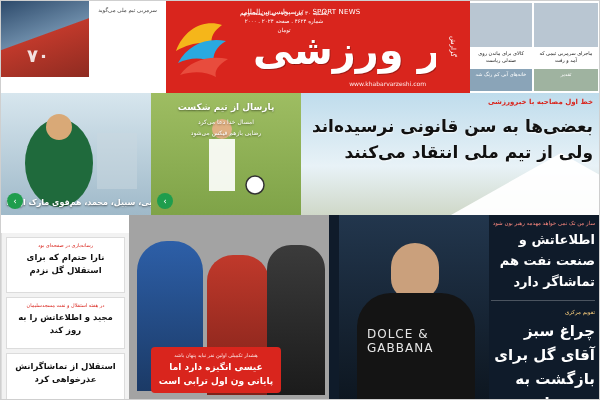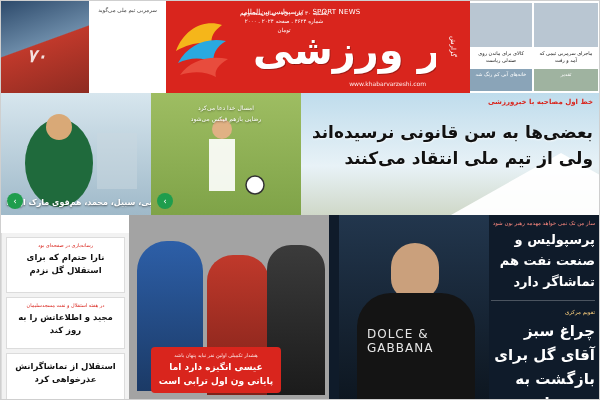--- a/index.html
+++ b/index.html
@@ -56,24 +56,23 @@
     position:absolute;left:72px;top:8px;width:92px;height:26px;
     font-size:5.5px;color:#ffffff;line-height:1.5;text-align:center;
   }
 
   
   .mast-left{
     position:absolute;left:0;top:0;width:165px;height:92px;
     background:#fff;
   }
   .promo-photo{
-    position:absolute;left:0;top:0;width:88px;height:92px;
+    position:absolute;left:0;top:0;width:88px;height:76px;
     background:linear-gradient(160deg,#2d4a6b 0%,#6c8ba8 45%,#c0392b 46%,#8e2b21 100%);
     overflow:hidden;
-    font-style:italic;
   }
   .promo-photo .player-num{
     position:absolute;left:26px;top:44px;color:#fff;font-size:18px;font-weight:bold;
     opacity:.85;
   }
   .promo-text{
     position:absolute;left:88px;top:0;width:77px;height:92px;
     padding:6px 5px;box-sizing:border-box;
     font-size:8px;line-height:1.45;text-align:center;color:#111;font-weight:bold;
   }
@@ -98,21 +97,21 @@
     position:absolute;left:300px;top:0;width:300px;height:122px;
     background:linear-gradient(180deg,#bfdcec 0%,#e8f2f7 60%,#cfd8c8 100%);
     overflow:hidden;
   }
   .mountain{
     position:absolute;left:150px;bottom:0;width:0;height:0;
     border-left:110px solid transparent;border-right:110px solid transparent;
     border-bottom:62px solid #ffffff;opacity:.95;
   }
   .hero-headline{
-    position:absolute;right:8px;top:26px;width:286px;
+    position:absolute;right:8px;top:20px;width:286px;
     text-align:right;direction:rtl;
   }
   .hero-headline .l1,.hero-headline .l2{
     display:block;font-size:17px;font-weight:bold;color:#111;line-height:1.55;
     text-shadow:0 1px 2px rgba(255,255,255,.9);
   }
   .hero-kicker{
     position:absolute;right:8px;top:4px;font-size:7px;color:#d9251d;font-weight:bold;
     line-height:1.5;text-align:right;
   }
@@ -279,20 +278,21 @@
     </div>
 
     <div class="hero-c2">
       <div class="pitch"></div>
       <svg viewBox="0 0 150 122" style="position:absolute;left:0;top:0;width:150px;height:122px">
         <rect x="58" y="46" width="26" height="52" fill="#ffffff" opacity=".9"></rect>
         <circle cx="71" cy="36" r="10" fill="#e0b184"></circle>
         <circle cx="104" cy="92" r="9" fill="#ffffff" stroke="#333" stroke-width="1.5"></circle>
       </svg>
       <div class="cap">
+        <span>پارسال از تیم شکست</span>
         <small>امسال خدا دعا می‌کرد</small>
         <small>رضایی بازهم فیکس می‌شود</small>
       </div>
       <div class="arrow-badge" style="left:6px;bottom:6px;">›</div>
     </div>
 
     <div class="hero-main">
       <div class="mountain"></div>
       <div class="hero-kicker">خط اول مصاحبه با خبرورزشی</div>
       <div class="hero-headline">
@@ -330,20 +330,20 @@
     </div>
 
     <div class="col-right">
       <div class="portrait">
         <div class="head"></div>
         <div class="shirt"></div>
         <div class="brand">DOLCE &amp;<br>GABBANA</div>
       </div>
       <div class="right-texts">
         <span class="rt-kicker">ساز من تک نمی خواهد مهدمه رهبر بون شود</span>
-        <span class="rt-title">پرسپولیس و صنعت نفت هم تماشاگر دارد</span>
+        <span class="rt-title">اطلاعاتش و صنعت نفت هم تماشاگر دارد</span>
         <div class="rt-sep"></div>
         <span class="rt-kicker2">تقویم مرکزی</span>
         <span class="rt-title2">چراغ سبز آقای گل برای بازگشت به پرسپولیس</span>
       </div>
     </div>
   </div>
 </div>
 
 </body></html>

